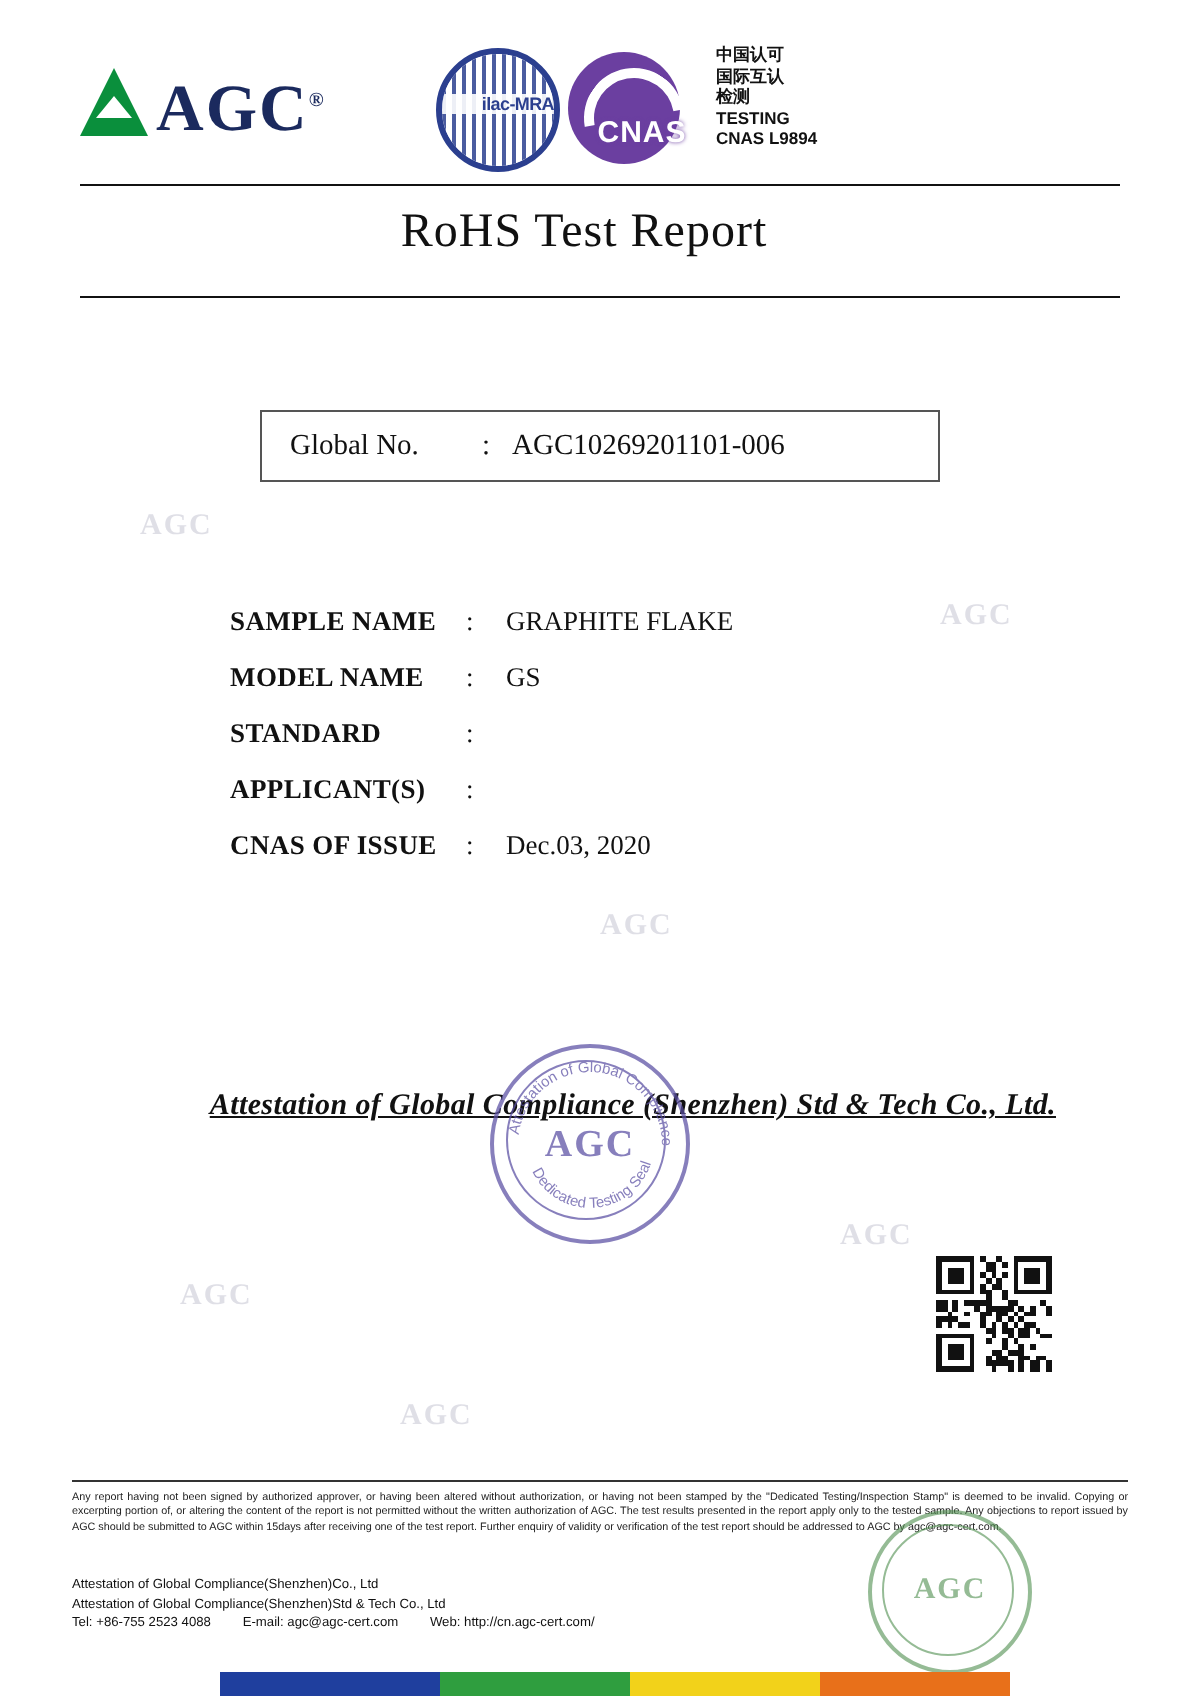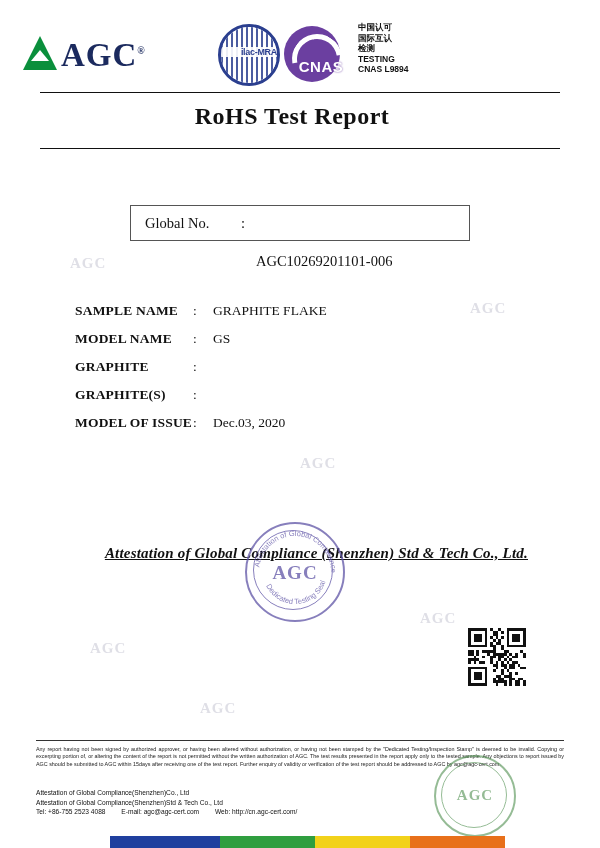--- a/index.html
+++ b/index.html
@@ -21,24 +21,24 @@
   
   .header {
     position: absolute;
     top: 10px;
     left: 0;
     width: 600px;
     height: 72px;
   }
   .agc-logo {
     position: absolute;
-    left: 23px;
+    left: 40px;
     top: 24px;
     display: flex;
-    align-items: center;
+    align-items: flex-start;
   }
   .agc-mark {
     width: 34px;
     height: 34px;
     background: #0a8f3c;
     clip-path: polygon(50% 0%, 100% 100%, 0% 100%);
     margin-right: 4px;
     position: relative;
   }
   .agc-mark::after {
@@ -164,21 +164,21 @@
   .rule-top { top: 92px; }
   .rule-bottom { top: 148px; }
 
   .report-title {
     position: absolute;
     top: 103px;
     left: 0;
     width: 584px;
     text-align: center;
     font-size: 24px;
-    font-weight: bold;
+    font-weight: normal;
     letter-spacing: 0.5px;
   }
 
   
   .report-no-box {
     position: absolute;
     left: 130px;
     top: 205px;
     width: 340px;
     height: 36px;
@@ -195,34 +195,34 @@
     position: absolute;
     left: 110px;
     top: 9px;
     font-size: 14.5px;
   }
   .report-no-value {
     position: absolute;
     left: 125px;
     top: 9px;
     font-size: 14.5px;
-    margin-top: 38px;
   }
 
   
   .fields {
     position: absolute;
     left: 75px;
     top: 303px;
     width: 470px;
   }
   .field-row {
     display: flex;
     align-items: baseline;
     height: 28px;
+    margin-left: 40px;
   }
   .field-label {
     width: 118px;
     font-size: 13.5px;
     font-weight: bold;
     letter-spacing: 0.2px;
   }
   .field-colon {
     width: 20px;
     font-size: 13.5px;
@@ -434,29 +434,29 @@
       <div class="field-label">SAMPLE NAME</div>
       <div class="field-colon">:</div>
       <div class="field-value">GRAPHITE  FLAKE</div>
     </div>
     <div class="field-row">
       <div class="field-label">MODEL NAME</div>
       <div class="field-colon">:</div>
       <div class="field-value">GS</div>
     </div>
     <div class="field-row">
-      <div class="field-label">GRAPHITE</div>
+      <div class="field-label">STANDARD</div>
       <div class="field-colon">:</div>
     </div>
     <div class="field-row">
-      <div class="field-label">GRAPHITE(S)</div>
+      <div class="field-label">APPLICANT(S)</div>
       <div class="field-colon">:</div>
     </div>
     <div class="field-row">
-      <div class="field-label">MODEL OF ISSUE</div>
+      <div class="field-label">CNAS OF ISSUE</div>
       <div class="field-colon">:</div>
       <div class="field-value">Dec.03, 2020</div>
     </div>
   </div>
 
   <div class="wm" style="left:70px; top:255px;">AGC</div>
   <div class="wm" style="left:300px; top:455px;">AGC</div>
   <div class="wm" style="left:90px; top:640px;">AGC</div>
   <div class="wm" style="left:420px; top:610px;">AGC</div>
   <div class="wm" style="left:200px; top:700px;">AGC</div>

